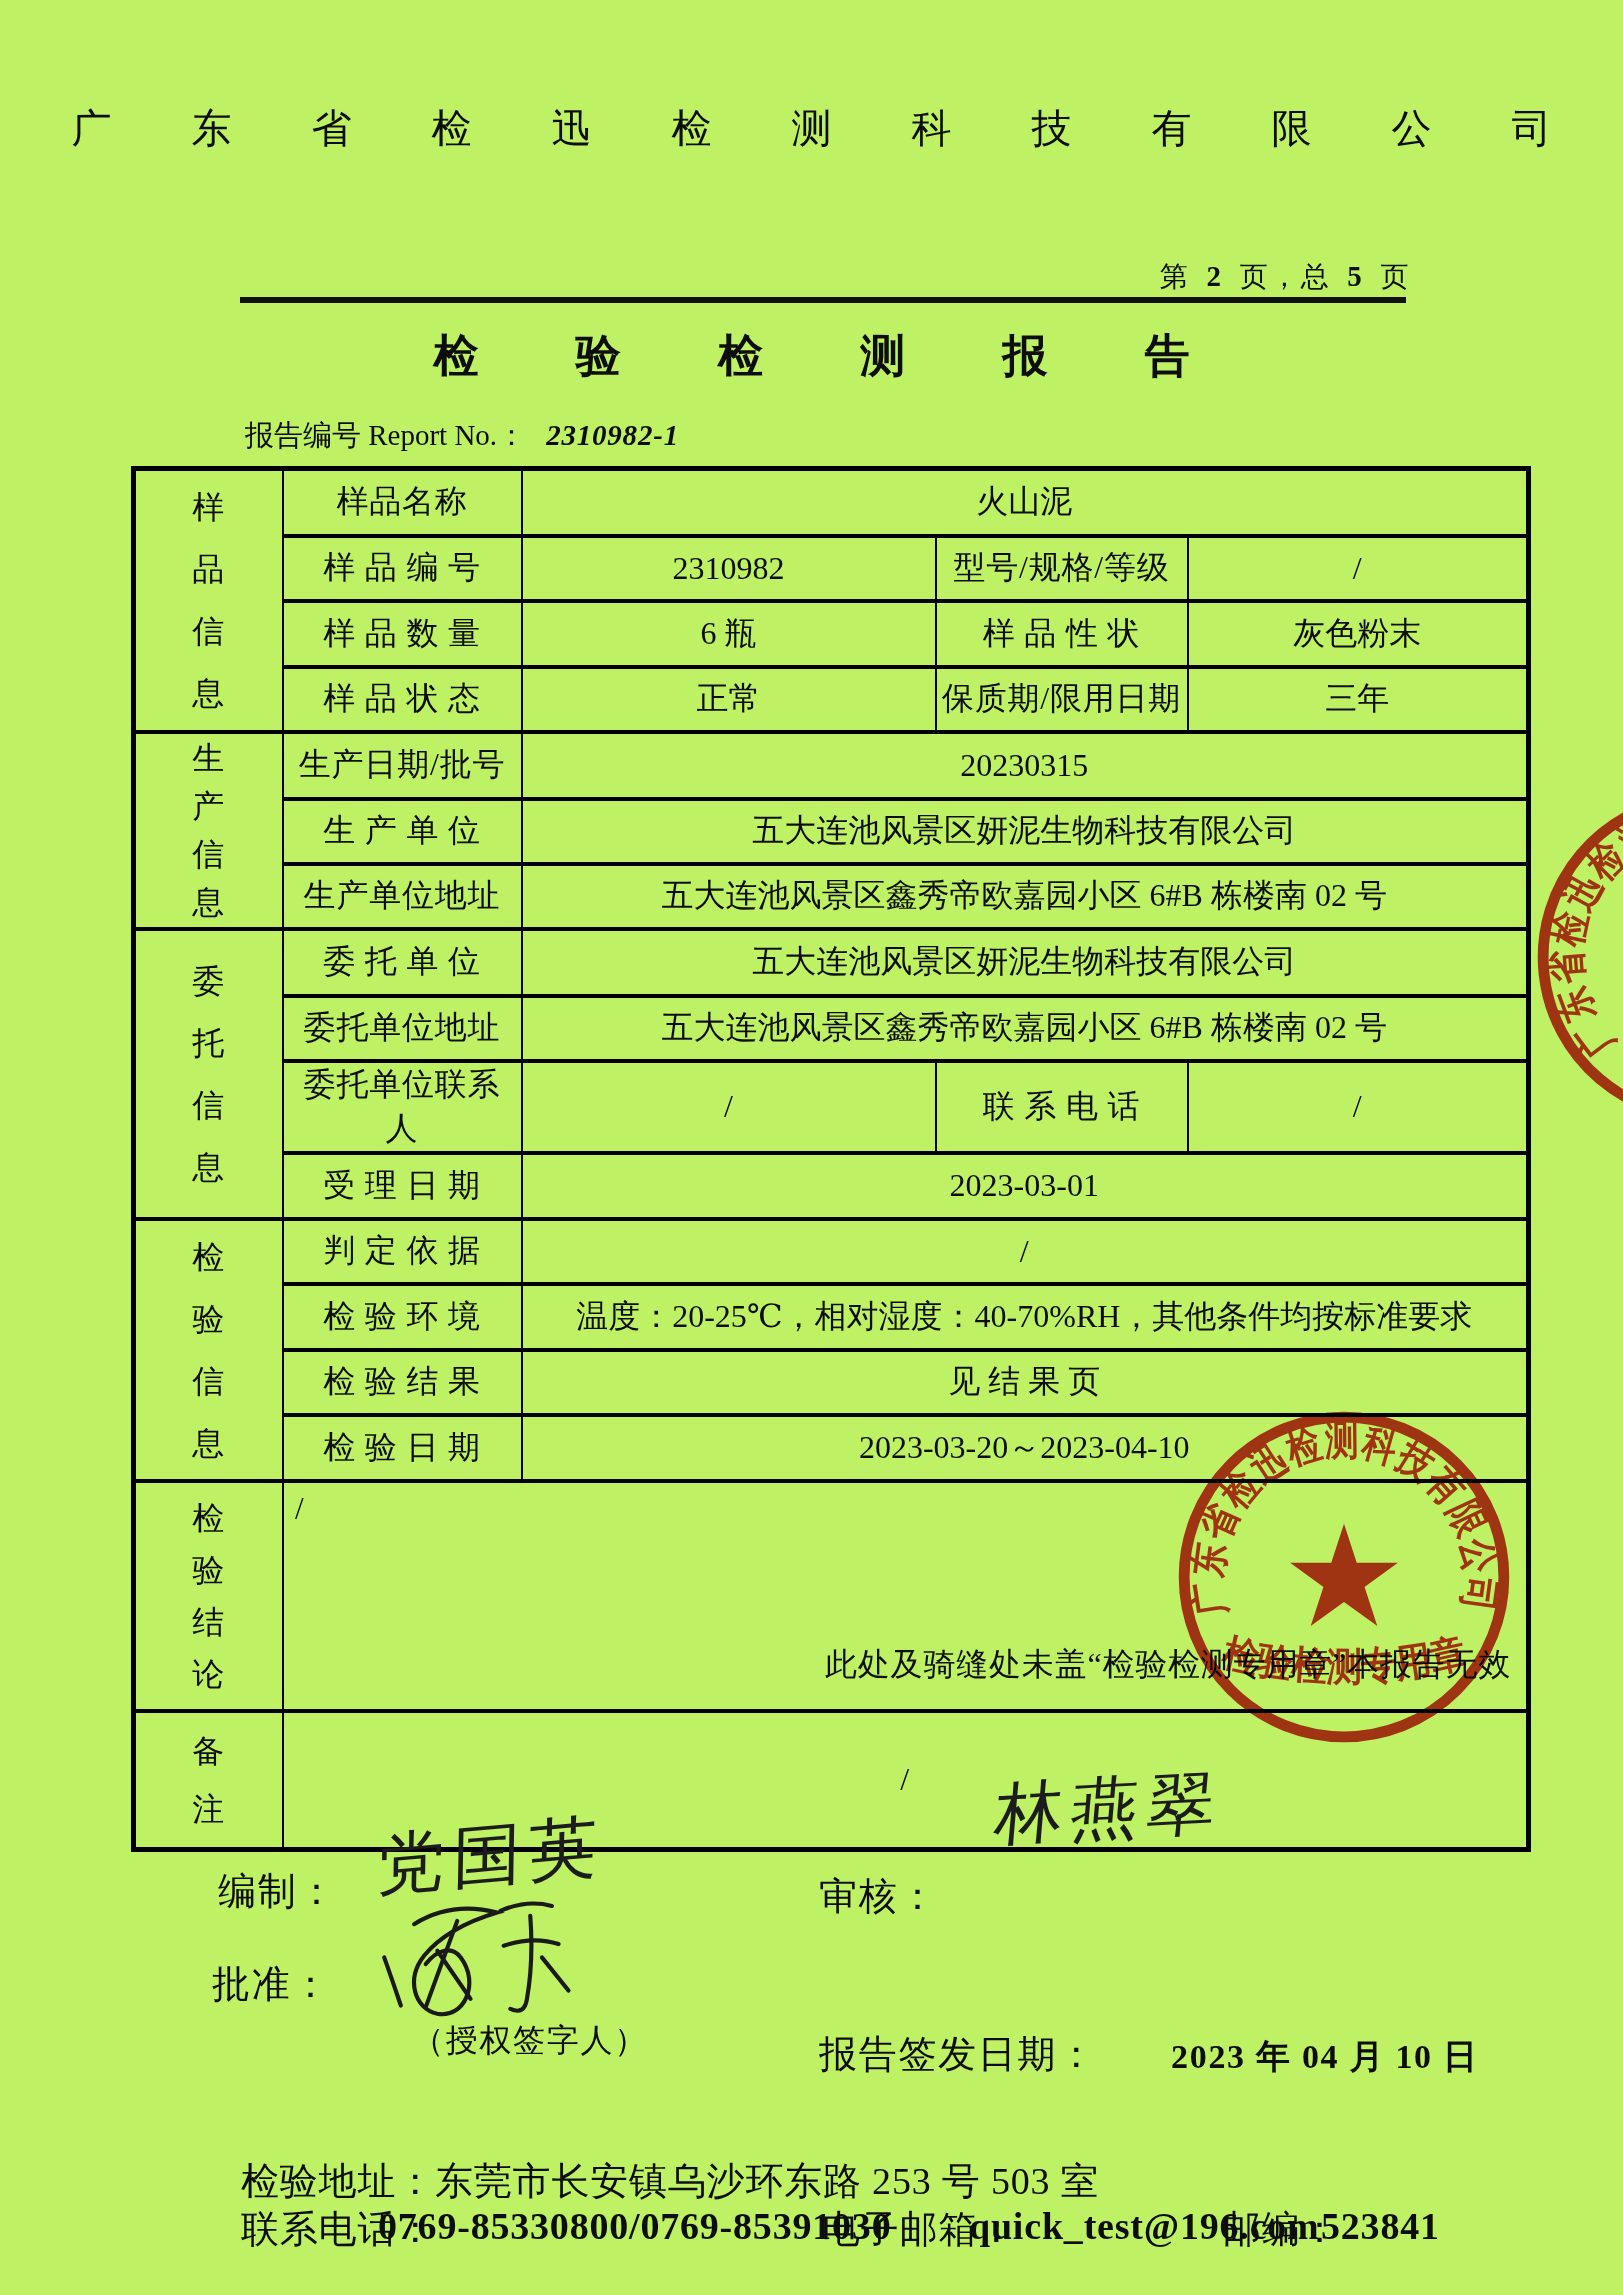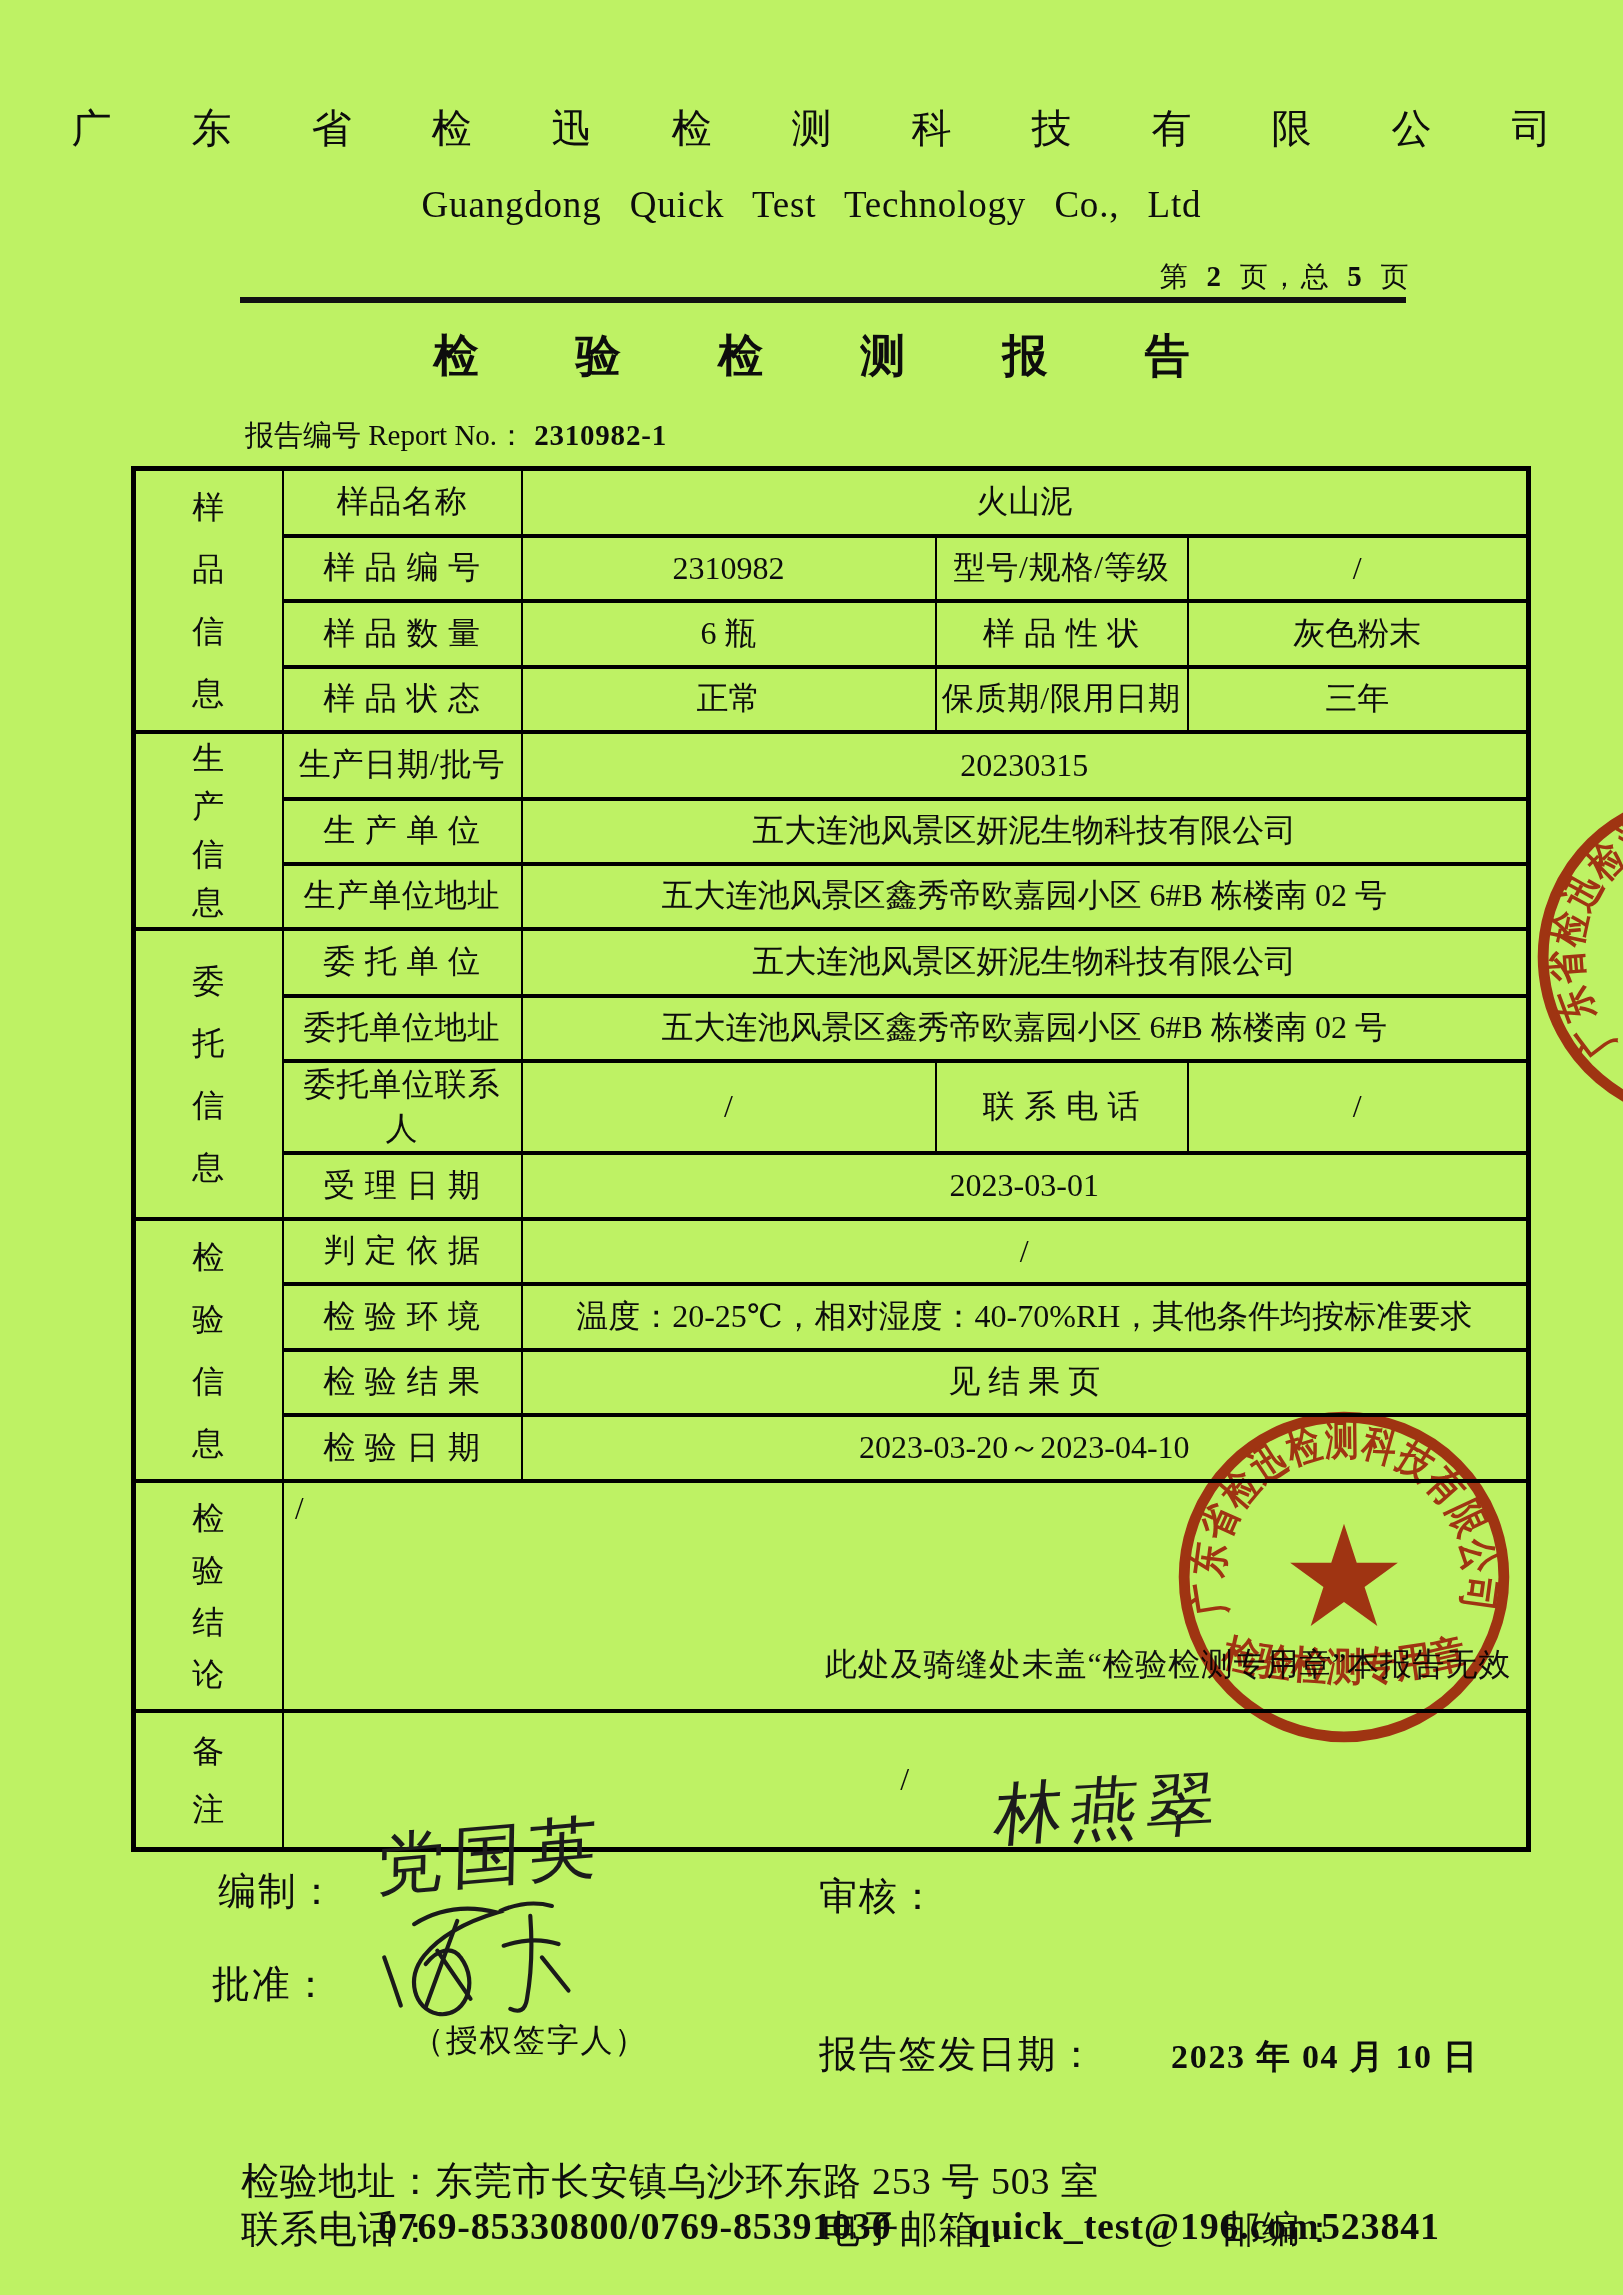--- a/index.html
+++ b/index.html
@@ -24,21 +24,21 @@
   .page-indicator{
     top:258px;right:212px;font-size:28px;letter-spacing:2.5px;white-space:nowrap;
   }
   .page-indicator b{font-size:29px;margin:0 6.7px;}
   .rule{top:297px;left:240px;width:1166px;height:5.8px;background:#111;}
   .doc-title{
     top:326px;left:0;width:100%;text-align:center;
     font-size:45px;font-weight:bold;letter-spacing:43px;text-indent:43px;white-space:nowrap;
   }
   .report-no-line{top:416px;left:245px;font-size:29px;white-space:nowrap;}
-  .report-no-line .val{font-weight:600;margin-left:8px;letter-spacing:0.8px;}
+  .report-no-line .val{font-weight:600;margin-left:20px;letter-spacing:0.8px;font-style:italic;}
 
   
   table.report{
     position:absolute;left:131px;top:466px;
     width:1395px;border-collapse:collapse;table-layout:fixed;
     border:5px solid #000;
   }
   table.report td{
     border-left:2.5px solid #000;border-right:2.5px solid #000;
     border-top:4.2px solid #000;border-bottom:4.2px solid #000;
@@ -78,21 +78,20 @@
 
   
   .foot{font-size:38px;white-space:nowrap;letter-spacing:0.8px;}
 </style>
 </head>
 <body>
 
 <div id="page">
 
   <div class="abs company-cn">广 东 省 检 迅 检 测 科 技 有 限 公 司</div>
-  <div class="abs company-en">Guangdong Quick Test Technology Co., Ltd</div>
 
   <div class="abs page-indicator">
     <span>第</span>
     <b>2</b>
     <span>页，总</span>
     <b>5</b>
     <span>页</span>
   </div>
 
   <div class="abs rule"></div>

